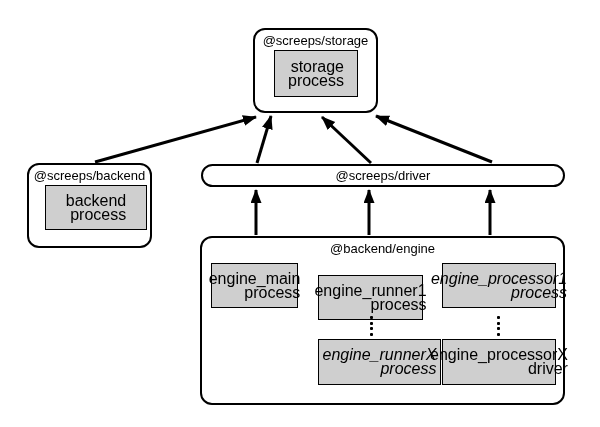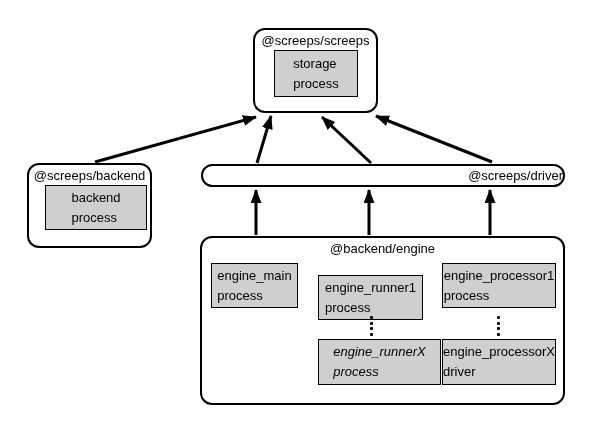--- a/index.html
+++ b/index.html
@@ -39,47 +39,47 @@
     white-space: nowrap;
   }
   .pbox {
     position: absolute;
     background: #cfcfcf;
     border: 1.5px solid #000000;
     box-sizing: border-box;
     display: flex;
     align-items: center;
     justify-content: center;
-    text-align: left;
-    font-size: 13px;
-    line-height: 20px;
+    text-align: right;
+    font-size: 16px;
+    line-height: 14px;
     white-space: pre-line;
   }
   .pill {
     position: absolute;
     left: 201px; top: 164px;
     width: 364px; height: 23px;
     background: #ffffff;
     border: 2px solid #000000;
     border-radius: 12px;
     box-sizing: border-box;
     display: flex;
     align-items: center;
-    justify-content: flex-end;
+    justify-content: center;
     font-size: 13px;
     white-space: nowrap;
   }
   .storage-container { left: 253px; top: 28px; width: 125px; height: 85px; }
   .storage-container .pbox { left: 19px; top: 20px; width: 84px; height: 47px; }
   .backend-container { left: 27px; top: 163px; width: 125px; height: 85px; }
   .backend-container .pbox { left: 16px; top: 20px; width: 102px; height: 45px; }
   .engine-container { left: 200px; top: 236px; width: 365px; height: 169px; }
   .pbox.engine-main       { left: 9px;   top: 25px; width: 87px;  height: 45px; }
   .pbox.engine-runner1    { left: 116px; top: 25px; width: 105px; height: 45px; margin-top: 12px; }
-  .pbox.engine-processor1 { left: 240px; top: 25px; width: 114px; height: 45px; }
+  .pbox.engine-processor1 { left: 240px; top: 25px; width: 114px; height: 45px; font-style: italic; }
   .pbox.engine-runnerx    { left: 116px; top: 101px; width: 123px; height: 46px; font-style: italic; }
   .pbox.engine-processorx { left: 240px; top: 101px; width: 114px; height: 46px; }
   .vdots {
     position: absolute;
     top: 78px;
     width: 4px;
     display: flex;
     flex-direction: column;
     align-items: center;
     gap: 2.5px;
@@ -107,21 +107,21 @@
     <line x1="95" y1="162" x2="256" y2="117" stroke="#000" stroke-width="3" marker-end="url(#ah)"></line>
     <line x1="257" y1="163" x2="271" y2="116" stroke="#000" stroke-width="3" marker-end="url(#ah)"></line>
     <line x1="371" y1="163" x2="322" y2="117" stroke="#000" stroke-width="3" marker-end="url(#ah)"></line>
     <line x1="492" y1="162" x2="376" y2="116" stroke="#000" stroke-width="3" marker-end="url(#ah)"></line>
     <line x1="256" y1="235" x2="256" y2="190" stroke="#000" stroke-width="3" marker-end="url(#ah)"></line>
     <line x1="369" y1="235" x2="369" y2="190" stroke="#000" stroke-width="3" marker-end="url(#ah)"></line>
     <line x1="490" y1="235" x2="490" y2="190" stroke="#000" stroke-width="3" marker-end="url(#ah)"></line>
   </svg>
 
   <div class="container storage-container">
-    <div class="ctitle">@screeps/screeps</div>
+    <div class="ctitle">@screeps/storage</div>
     <div class="pbox">storage
 process</div>
   </div>
 
   <div class="container backend-container">
     <div class="ctitle">@screeps/backend</div>
     <div class="pbox">backend
 process</div>
   </div>
 

